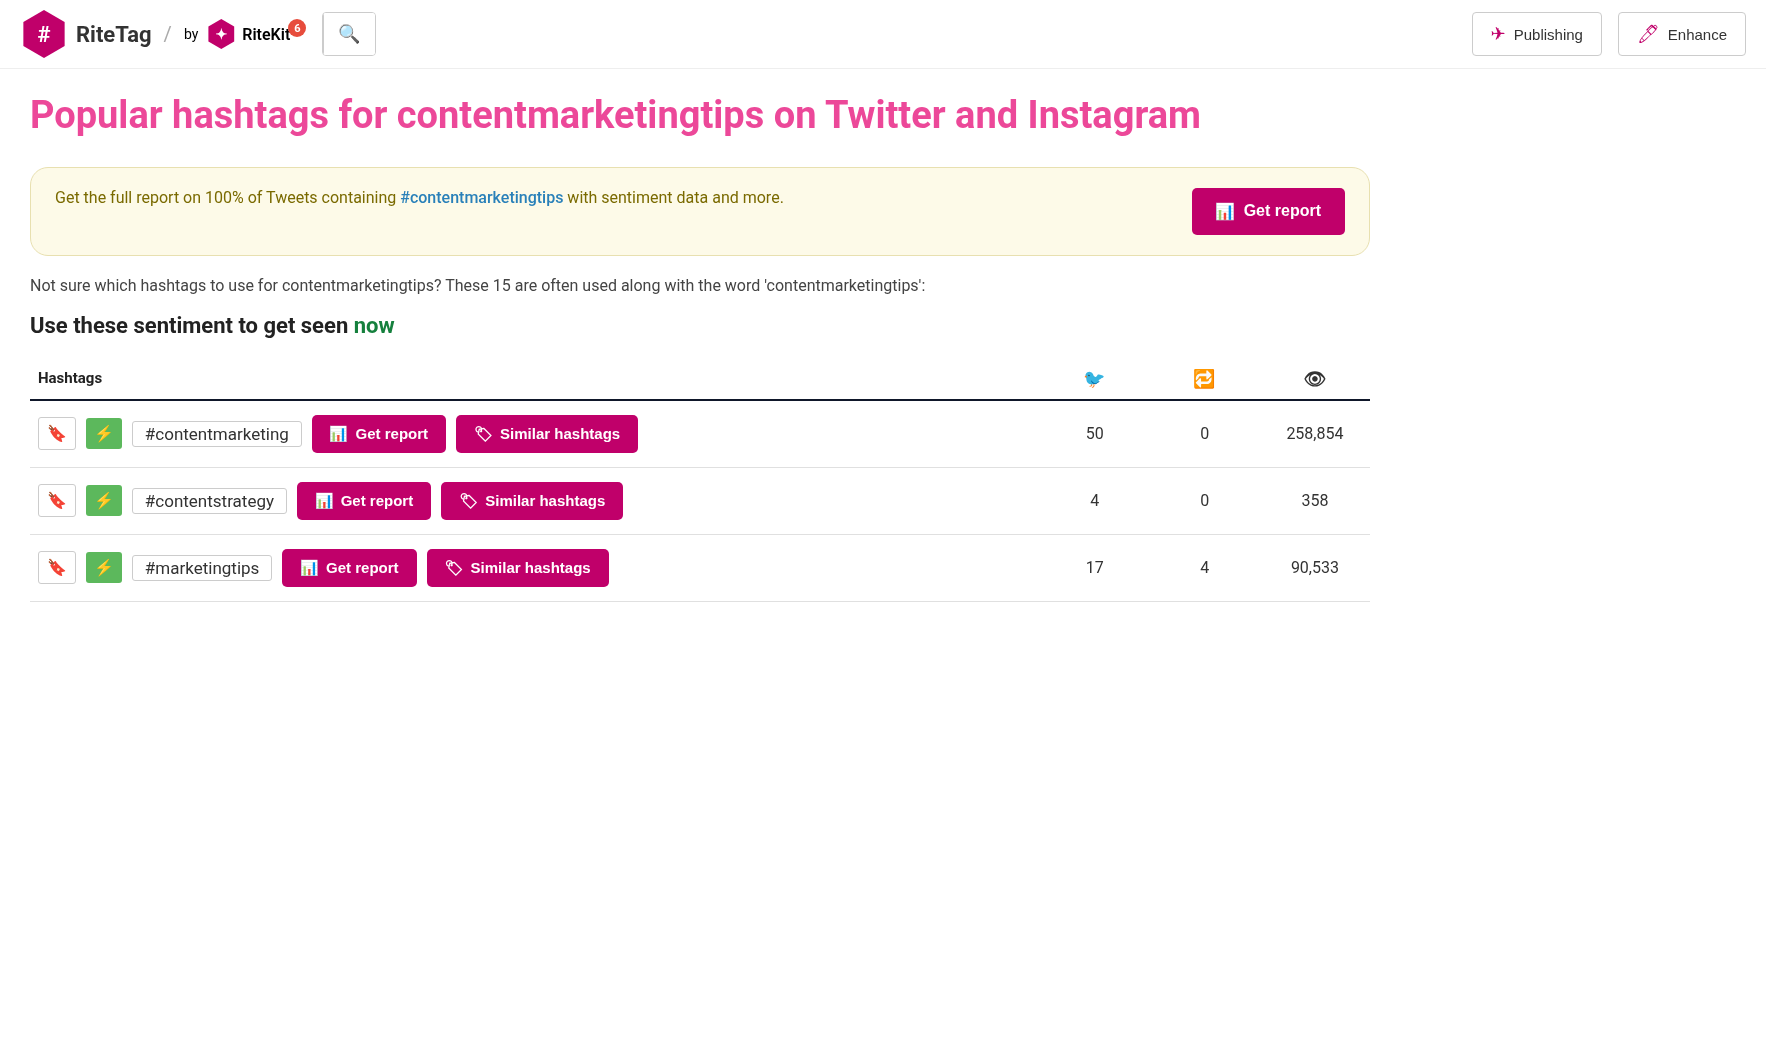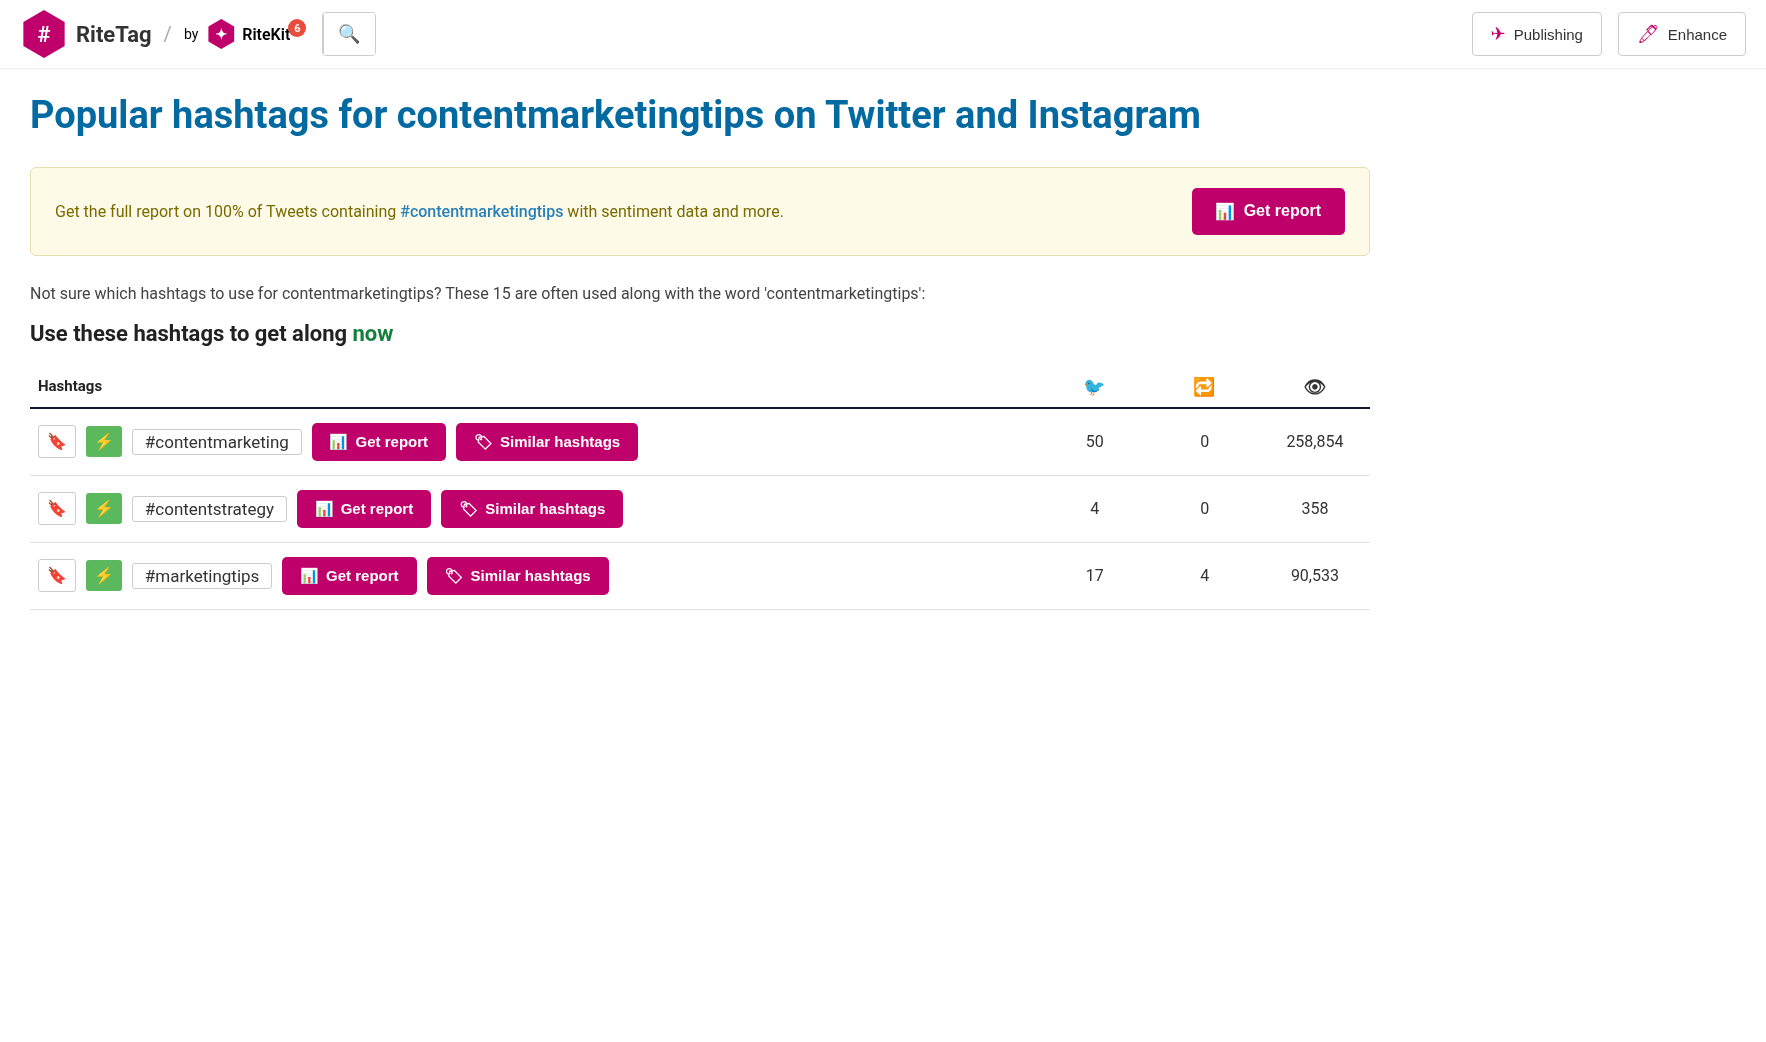--- a/index.html
+++ b/index.html
@@ -129,35 +129,35 @@
     }
 
     
     .main-content {
       padding: 24px 30px;
       max-width: 1400px;
     }
     .page-title {
       font-size: 38px;
       font-weight: bold;
-      color: #0369a1;
+      color: #ec4899;
       line-height: 1.2;
       margin-bottom: 28px;
     }
 
     
     .info-banner {
       background: #fdfae8;
       border: 1px solid #e8e0b0;
-      border-radius: 6px;
+      border-radius: 18px;
       padding: 20px 24px;
       display: flex;
-      align-items: center;
+      align-items: flex-start;
       justify-content: space-between;
-      margin-bottom: 28px;
+      margin-bottom: 20px;
     }
     .info-banner-text {
       font-size: 16px;
       color: #7a6a00;
     }
     .info-banner-text .hashtag-link {
       color: #2980b9;
       text-decoration: none;
       font-weight: 500;
     }
@@ -336,21 +336,21 @@
     </span>
     <button class="get-report-btn">
       <span>📊</span>
       <span>Get report</span>
     </button>
   </div>
 
   <p class="description-text">Not sure which hashtags to use for contentmarketingtips? These 15 are often used along with the word 'contentmarketingtips':</p>
 
   <h2 class="subheading">
-    <span>Use these hashtags to get along </span><span class="now-word">now</span>
+    <span>Use these sentiment to get seen </span><span class="now-word">now</span>
   </h2>
 
   <table class="hashtag-table">
     <thead>
       <tr>
         <th class="col-hashtags">Hashtags</th>
         <th class="icon-col col-twitter">
           <span>🐦</span>
         </th>
         <th class="icon-col col-retweet">

